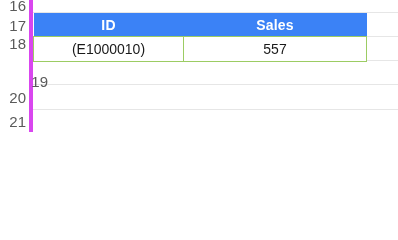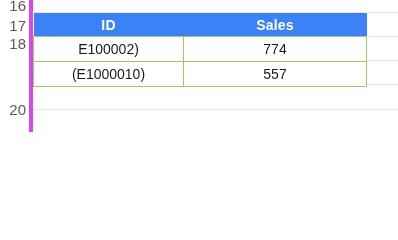--- a/index.html
+++ b/index.html
@@ -101,39 +101,36 @@
   <div class="sheet-gridline" style="top:36px;"></div>
   <div class="sheet-gridline" style="top:60px;"></div>
   <div class="sheet-gridline" style="top:84px;"></div>
   <div class="sheet-gridline" style="top:109px;"></div>
 
   <div id="row-gutter">
     <div class="row-head" style="top:-2px;">16</div>
     <div class="row-head" style="top:18px;">17</div>
     <div class="row-head" style="top:36px;">18</div>
     <div class="row-head" style="top:74px;margin-left:22px;">19</div>
-    <div class="row-head" style="top:102px;">20</div>
+    <div class="row-head" style="top:90px;">20</div>
+    <div class="row-head" style="top:114px;">21</div>
   </div>
 
   <table id="data-table">
     <colgroup>
       <col class="col-id">
       <col class="col-sales">
     </colgroup>
     <thead>
       <tr>
         <th>ID</th>
         <th>Sales</th>
       </tr>
     </thead>
     <tbody>
       <tr>
-        <td>E100002)</td>
-        <td>774</td>
-      </tr>
-      <tr>
         <td>(E1000010)</td>
         <td>557</td>
       </tr>
     </tbody>
   </table>
 
 </div>
 
 </body></html>

